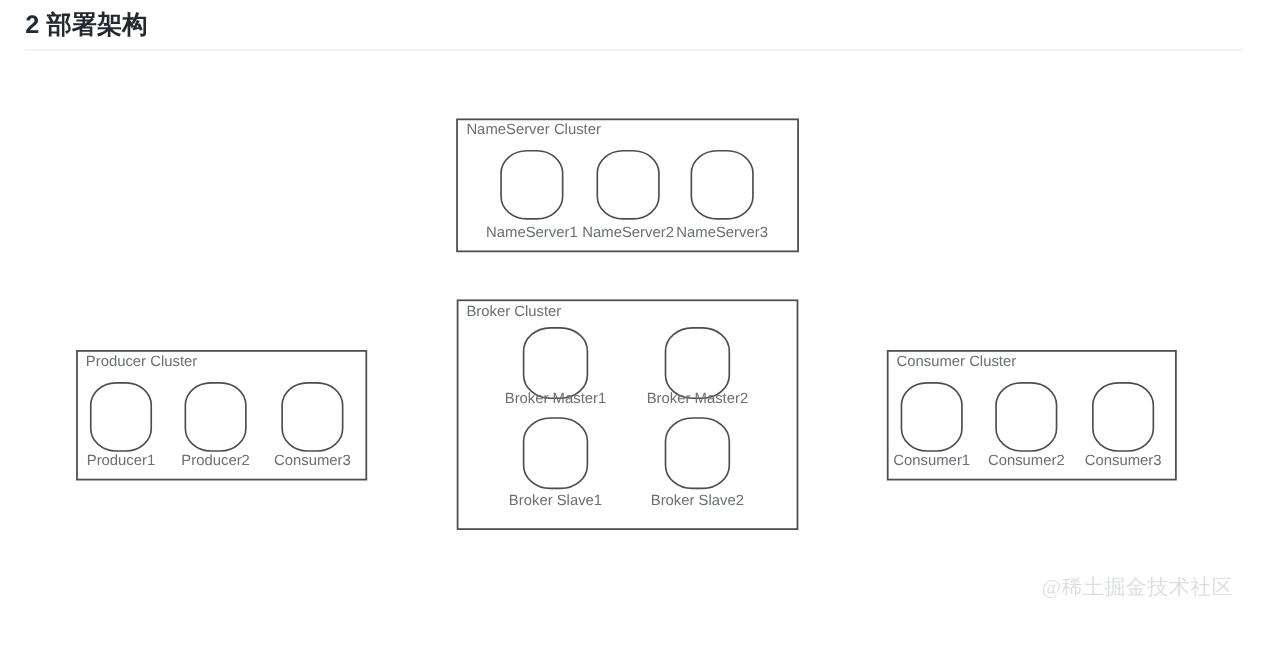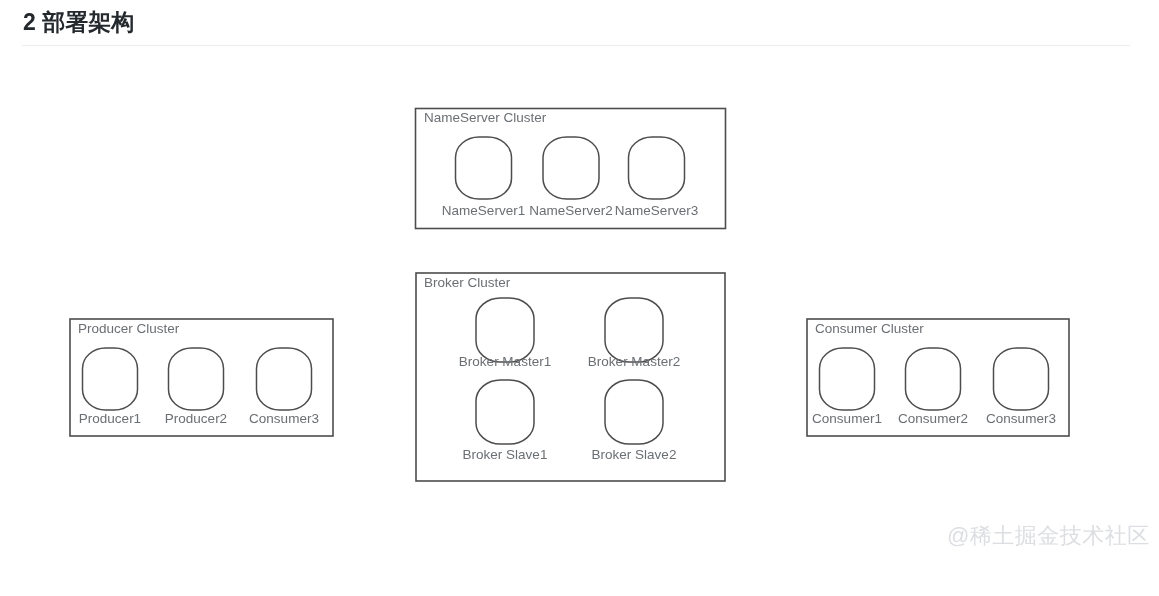--- a/index.html
+++ b/index.html
@@ -4,22 +4,22 @@
 <title>2 部署架构</title>
 <style>
   html,body{margin:0;padding:0;background:#ffffff;}
   body{width:1159px;height:596px;overflow:hidden;
        font-family:"Liberation Sans",sans-serif;}
   .page{position:relative;width:974px;height:596px;background:#fff;}
   .heading{position:absolute;left:23px;top:7px;font-size:23px;font-weight:700;color:#24292e;
            font-family:"Liberation Sans",sans-serif;line-height:30px;}
   .rule{position:absolute;left:22px;top:45px;width:1108px;height:1px;background:#eaecef;}
   svg.diagram{position:absolute;left:0;top:0;width:1159px;height:596px;}
-  .wm{position:absolute;left:947px;top:521px;font-size:22px;color:#dcdee1;
-      letter-spacing:.5px;white-space:nowrap;}
+  .wm{position:absolute;left:947px;top:521px;font-size:19px;color:#dcdee1;
+      letter-spacing:.5px;white-space:nowrap;font-family:Liberation Serif, serif;}
 
   
   .cluster-title{font-family:"Liberation Sans",sans-serif;font-size:13.5px;fill:#6b6f73;}
   .node-label{font-family:"Liberation Sans",sans-serif;font-size:13.5px;fill:#6b6f73;}
   .box{fill:none;stroke:#4d4d4d;stroke-width:1.6;}
   .node{fill:#fff;stroke:#4d4d4d;stroke-width:1.5;}
 </style>
 </head>
 <body>
 

